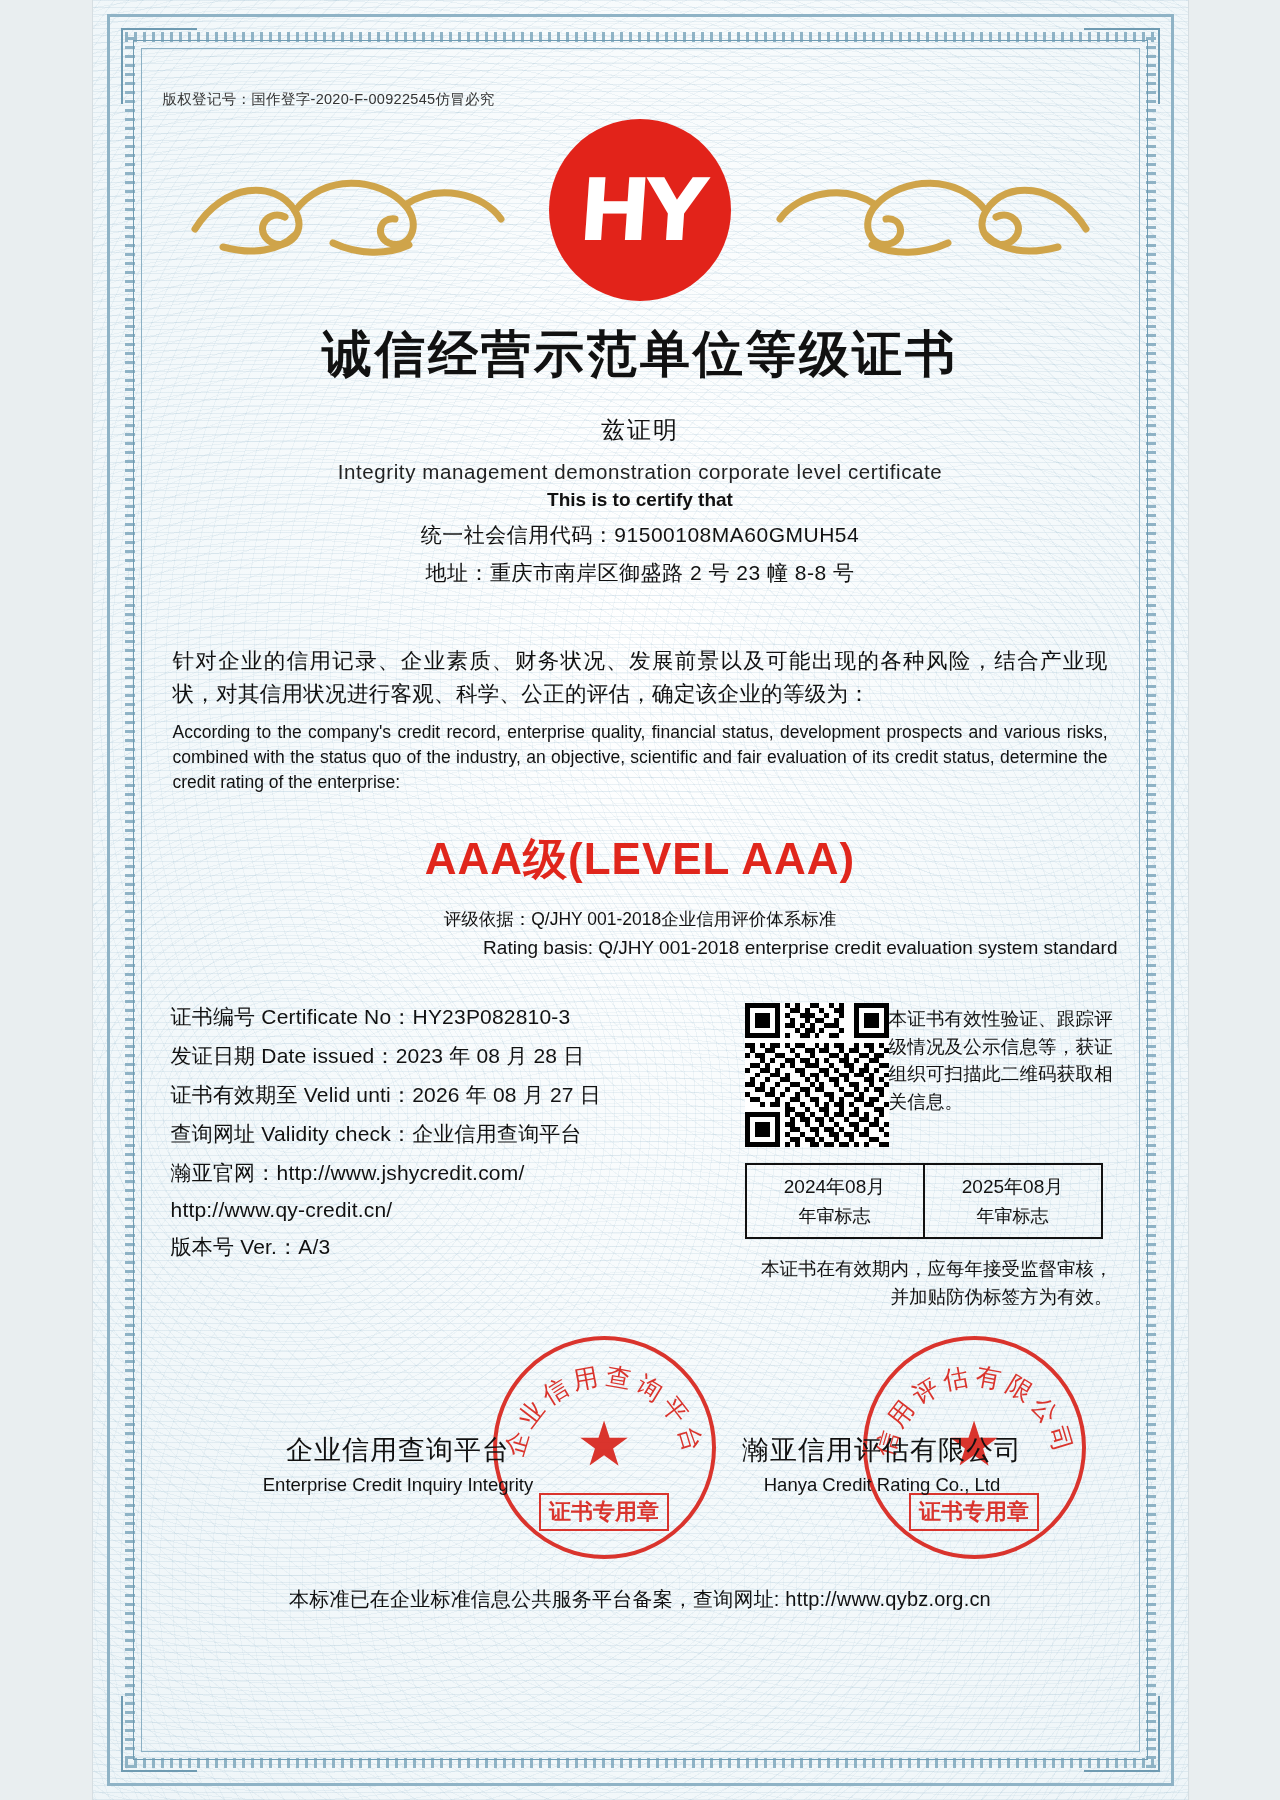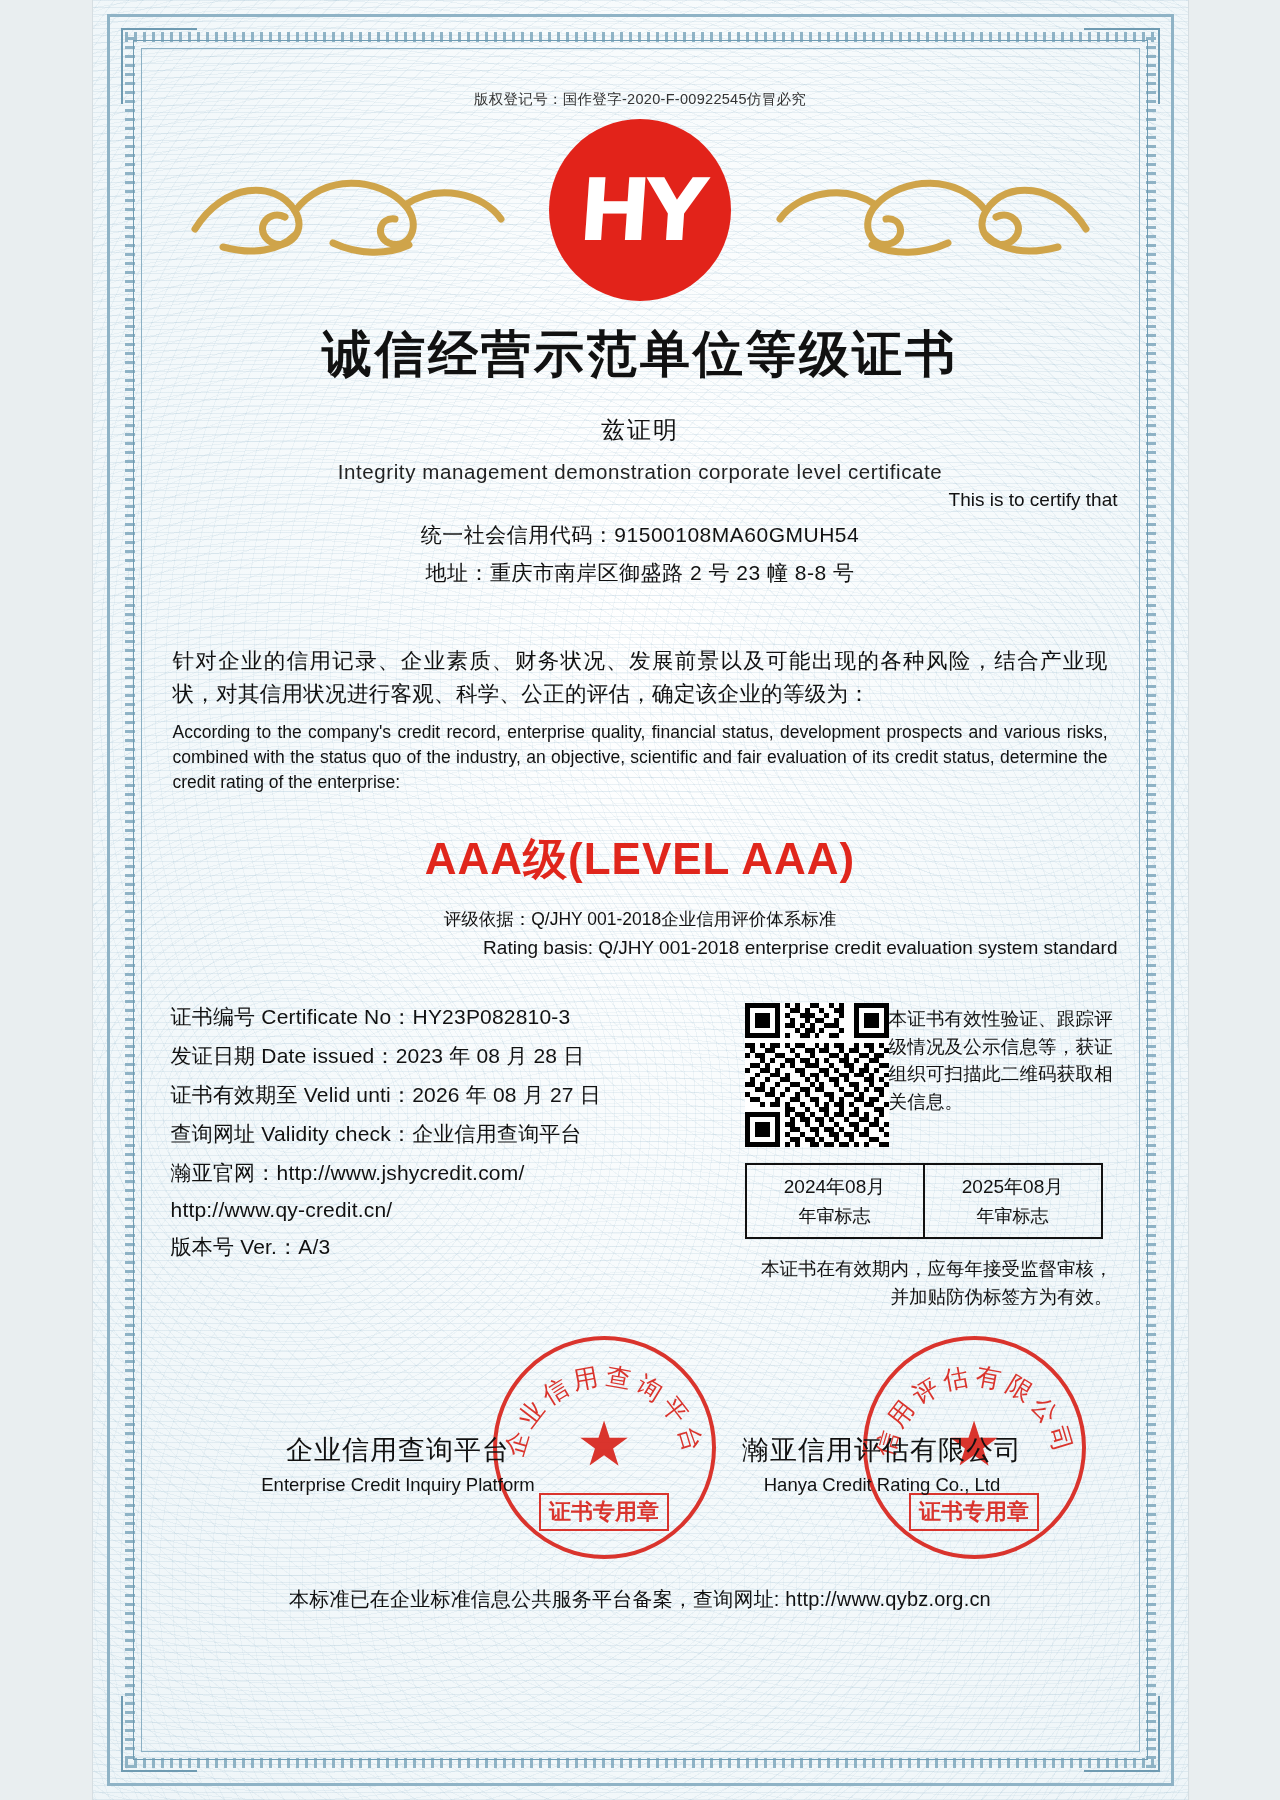--- a/index.html
+++ b/index.html
@@ -64,21 +64,21 @@
     border:2px solid #6f9bb2;pointer-events:none;
   }
   #corner-tl{left:28px;top:28px;border-right:none;border-bottom:none;}
   #corner-tr{right:28px;top:28px;border-left:none;border-bottom:none;}
   #corner-bl{left:28px;bottom:28px;border-right:none;border-top:none;}
   #corner-br{right:28px;bottom:28px;border-left:none;border-top:none;}
 
   
   #content{position:relative;z-index:5;padding:0 70px;}
   #copyright-line{
-    text-align:center;
+    text-align:left;
     font-size:14.5px;color:#333;
     padding-top:90px;letter-spacing:.3px;
   }
   
   #emblem-row{
     position:relative;height:200px;margin-top:6px;
   }
   #flourish-left,#flourish-right{
     position:absolute;top:44px;width:330px;height:110px;
   }
@@ -104,21 +104,21 @@
   }
   #title-en{
     text-align:center;
     font-size:20.5px;color:#222;
     letter-spacing:.6px;margin-top:14px;
   }
   #certify-cn{
     text-align:center;font-size:24px;color:#111;margin-top:26px;letter-spacing:2px;
   }
   #certify-en{
-    text-align:right;font-size:19px;color:#111;margin-top:5px;
+    text-align:center;font-size:19px;color:#111;margin-top:5px;font-weight:bold;
   }
   #company-name{
     text-align:center;font-size:30px;font-weight:bold;color:#000;
     margin-top:24px;letter-spacing:1px;
   }
   #credit-code,#address{
     text-align:center;font-size:21px;color:#111;margin-top:10px;letter-spacing:.5px;
   }
 
   
@@ -532,21 +532,21 @@
             <textPath href="#arcR" startOffset="50%" text-anchor="middle">信用评估有限公司</textPath>
           </text>
         </svg>
         <div class="stamp-star">★</div>
         <div class="stamp-sub">证书专用章</div>
       </div>
 
       <div class="org-names">
         <div class="org-block">
           <div class="org-cn">企业信用查询平台</div>
-          <div class="org-en">Enterprise Credit Inquiry Platform</div>
+          <div class="org-en">Enterprise Credit Inquiry Integrity</div>
         </div>
         <div class="org-block">
           <div class="org-cn">瀚亚信用评估有限公司</div>
           <div class="org-en">Hanya Credit Rating Co., Ltd</div>
         </div>
       </div>
     </div>
 
     <div id="footer-note">本标准已在企业标准信息公共服务平台备案，查询网址: http://www.qybz.org.cn</div>
 

